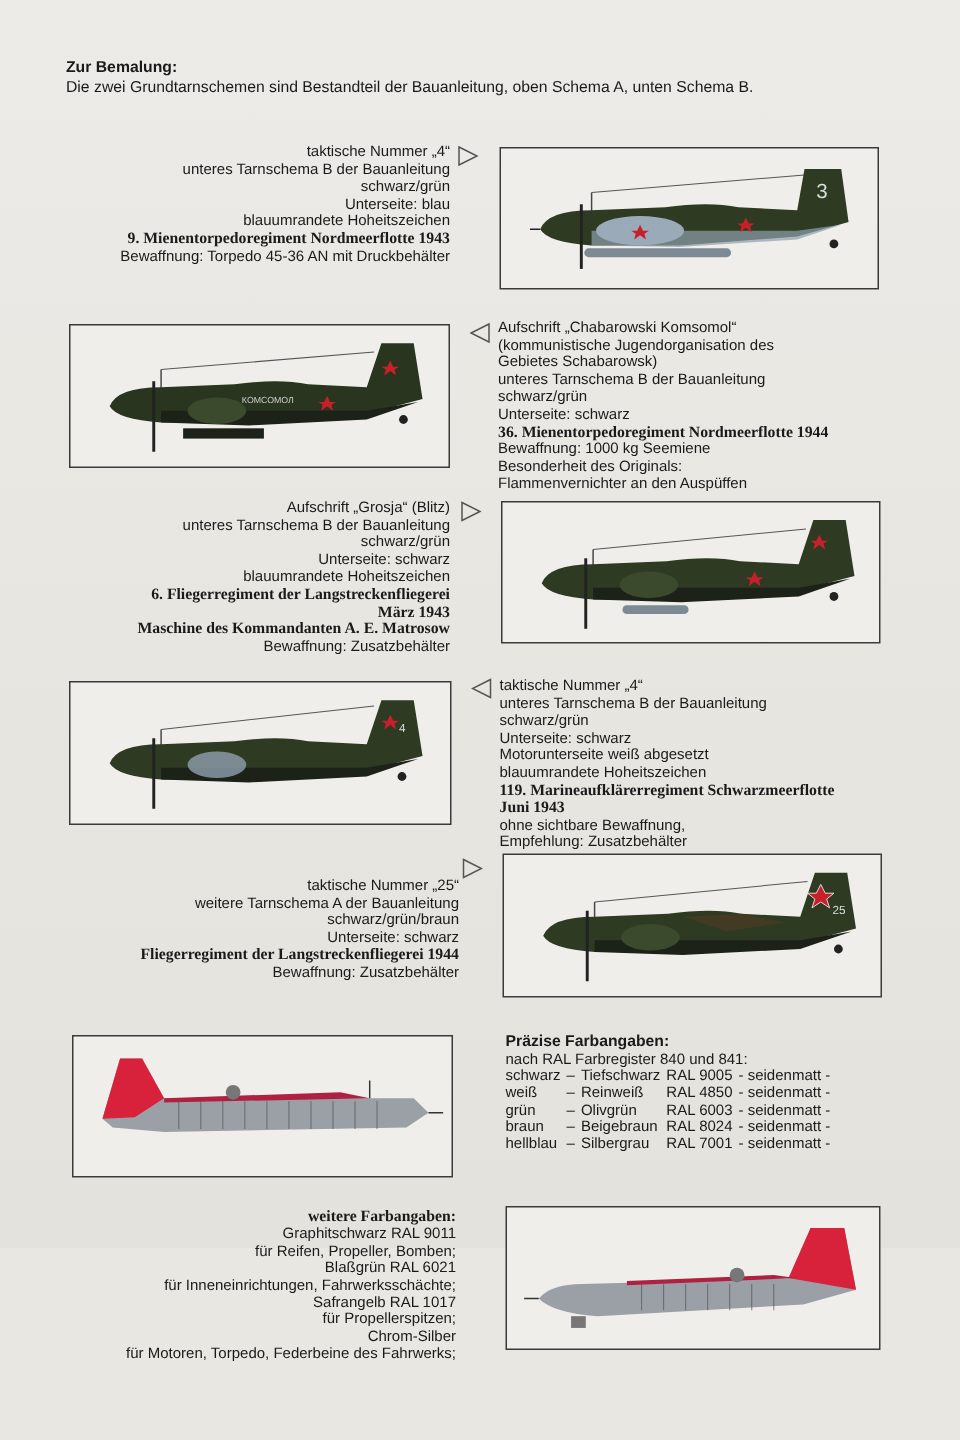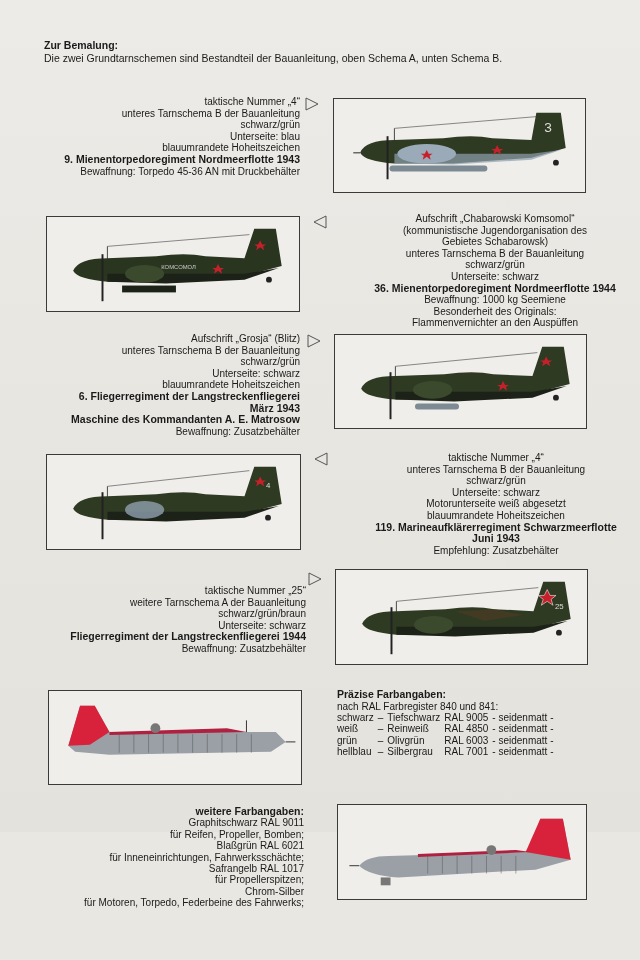--- a/index.html
+++ b/index.html
@@ -3,22 +3,22 @@
 <meta charset="utf-8">
 <style>
   html,body{margin:0;padding:0;}
   body{width:640px;height:960px;background:#e9e7e2;font-family:"Liberation Sans",sans-serif;color:#1a1a1a;position:relative;overflow:hidden;}
   .page{position:absolute;left:0;top:0;width:640px;height:832px;background:linear-gradient(180deg,#ecebe7 0%,#e8e6e1 50%,#e4e2dc 100%);}
   .header{position:absolute;left:44px;top:39px;font-size:10.5px;line-height:13px;}
   .header b{font-weight:bold;}
   .header .sub{margin-top:6px;font-weight:bold;}
   .txt{position:absolute;font-size:10px;line-height:11.6px;}
   .txt.r{text-align:right;}
-  .txt.l{text-align:center;margin-left:18px;}
-  .txt .b{font-weight:bold;font-size:10.5px;}
+  .txt.l{text-align:left;}
+  .txt .b{font-weight:bold;font-size:10.5px;font-family:Liberation Serif, serif;}
   .arrow{position:absolute;width:14px;height:14px;}
   .box{position:absolute;border:1.3px solid #3a3a3a;background:#efeeea;box-sizing:border-box;}
   .box svg{position:absolute;left:0;top:0;width:100%;height:100%;}
   .colors{position:absolute;left:337px;top:689px;font-size:10px;line-height:11.5px;}
   .colors .t{font-weight:bold;font-size:10.5px;}
   .colors table{border-collapse:collapse;font-size:10px;line-height:11.3px;}
   .colors td{padding:0 4px 0 0;white-space:nowrap;}
 </style>
 </head>
 <body>
@@ -141,20 +141,21 @@
     </svg>
   <div class="txt l" style="left:333px;top:452px;width:290px;">
     <div>taktische Nummer „4“</div>
     <div>unteres Tarnschema B der Bauanleitung</div>
     <div>schwarz/grün</div>
     <div>Unterseite: schwarz</div>
     <div>Motorunterseite weiß abgesetzt</div>
     <div>blauumrandete Hoheitszeichen</div>
     <div class="b">119. Marineaufklärerregiment Schwarzmeerflotte</div>
     <div class="b">Juni 1943</div>
+    <div>ohne sichtbare Bewaffnung,</div>
     <div>Empfehlung: Zusatzbehälter</div>
   </div>
 
   <div class="txt r" style="right:334px;top:572px;width:300px;margin-top:13px;">
     <div>taktische Nummer „25“</div>
     <div>weitere Tarnschema A der Bauanleitung</div>
     <div>schwarz/grün/braun</div>
     <div>Unterseite: schwarz</div>
     <div class="b">Fliegerregiment der Langstreckenfliegerei 1944</div>
     <div>Bewaffnung: Zusatzbehälter</div>
@@ -221,20 +222,27 @@
             <td>- seidenmatt -</td>
           </tr>
       <tr>
             <td>grün</td>
             <td>–</td>
             <td>Olivgrün</td>
             <td>RAL 6003</td>
             <td>- seidenmatt -</td>
           </tr>
       <tr>
+            <td>braun</td>
+            <td>–</td>
+            <td>Beigebraun</td>
+            <td>RAL 8024</td>
+            <td>- seidenmatt -</td>
+          </tr>
+      <tr>
             <td>hellblau</td>
             <td>–</td>
             <td>Silbergrau</td>
             <td>RAL 7001</td>
             <td>- seidenmatt -</td>
           </tr>
     </tbody>
       </table>
   </div>
 

